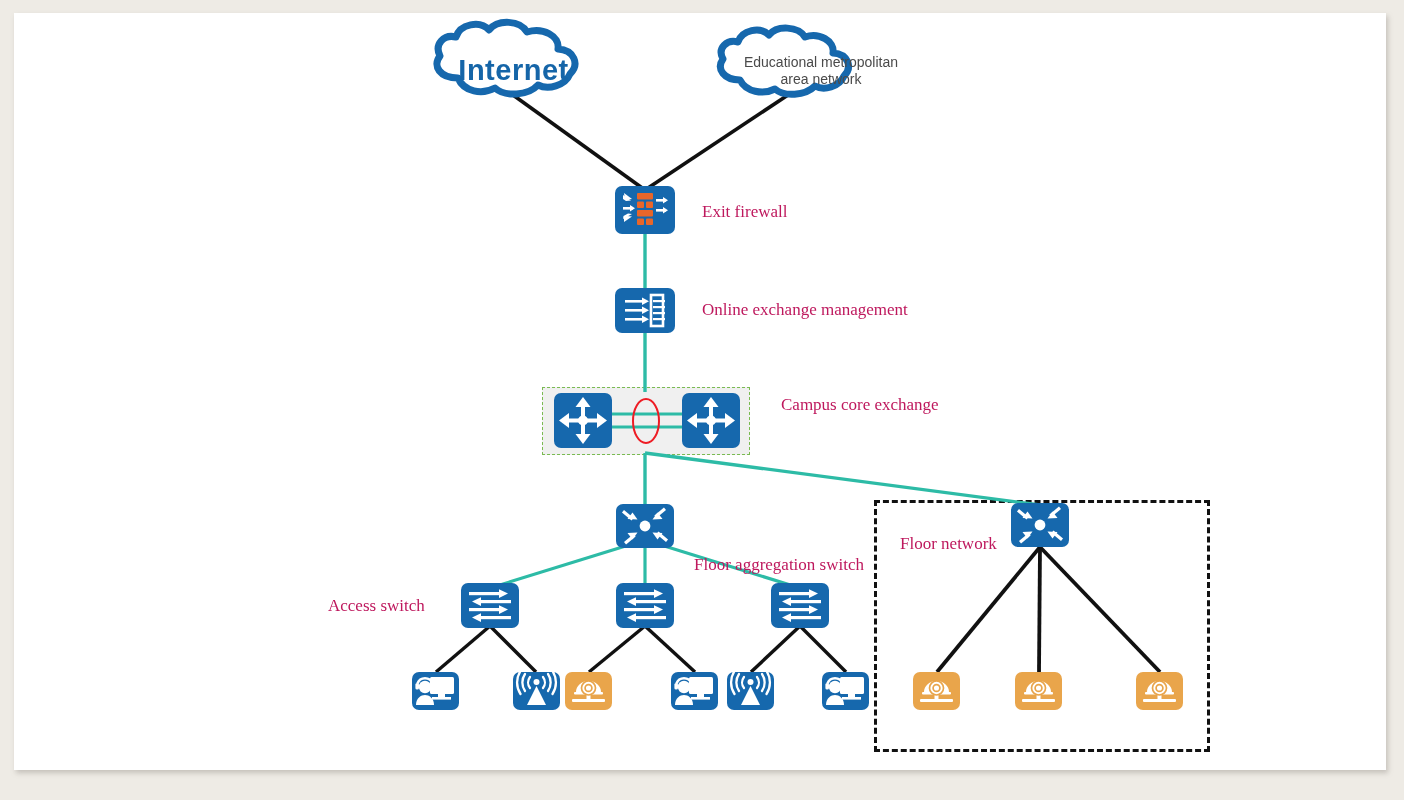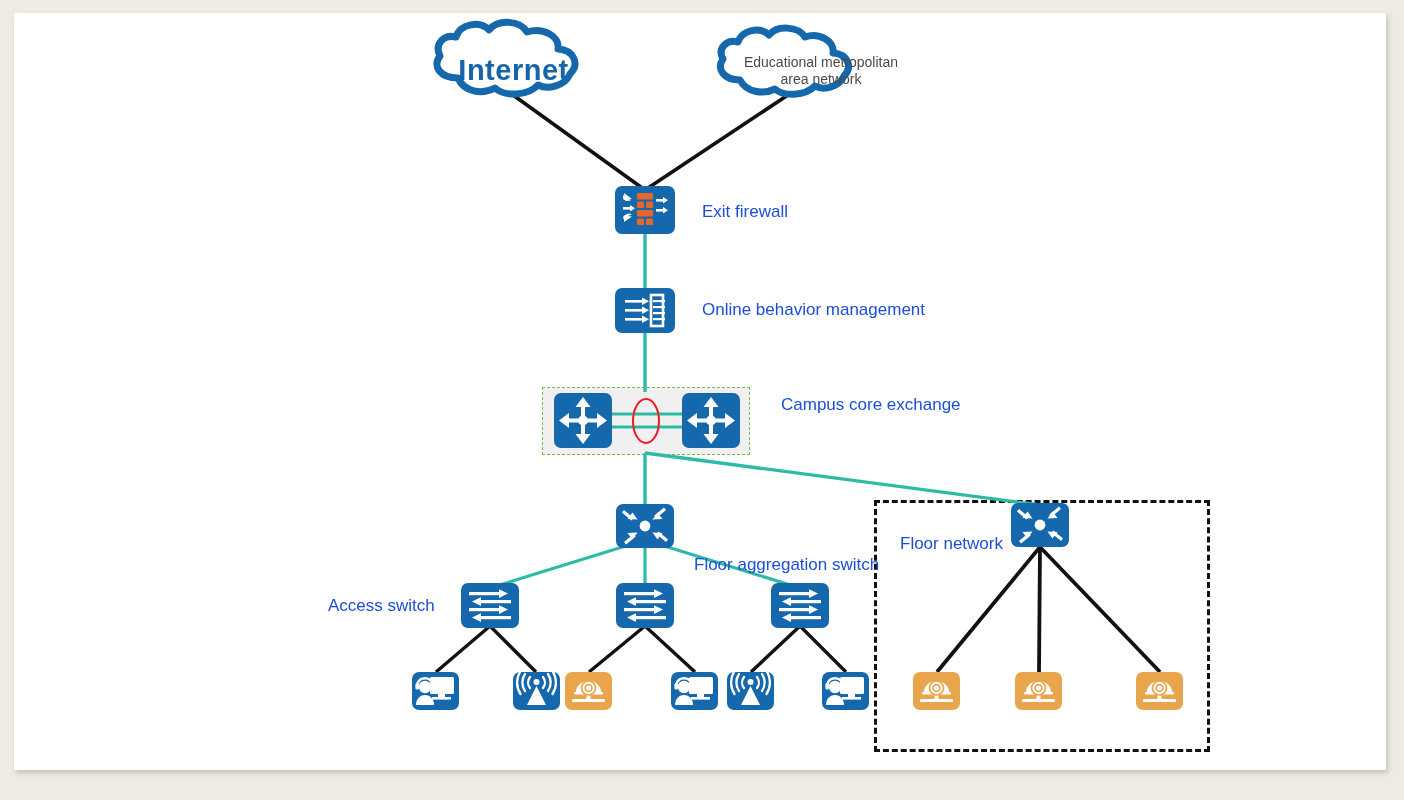--- a/index.html
+++ b/index.html
@@ -39,23 +39,23 @@
     height: 800px;
     overflow: visible;
   }
   .node {
     position: absolute;
     border-radius: 7px;
   }
   .node svg { display: block; }
   .label {
     position: absolute;
-    color: #1d4ed8;
+    color: #be185d;
     font-size: 17px;
-    font-family: Liberation Sans, sans-serif;
+    font-family: Liberation Serif, serif;
     white-space: nowrap;
     line-height: 1.25;
   }
   .cloud-label {
     position: absolute;
     text-align: center;
     white-space: pre-line;
     line-height: 1.2;
   }
   .cloud-label.internet {
@@ -187,21 +187,21 @@
           <rect x="38" y="30" width="12" height="2.2"></rect>
           <rect x="10" y="12" width="20" height="2.6"></rect>
           <path d="M27,9.6 L34,13.3 L27,17 Z"></path>
           <rect x="10" y="21" width="20" height="2.6"></rect>
           <path d="M27,18.6 L34,22.3 L27,26 Z"></path>
           <rect x="10" y="30" width="20" height="2.6"></rect>
           <path d="M27,27.6 L34,31.3 L27,35 Z"></path>
         </g>
       </svg>
     </div>
-    <div class="label" style="left:702px; top:299px;">Online behavior management</div>
+    <div class="label" style="left:702px; top:299px;">Online exchange management</div>
 
     <div class="node" style="left:554px; top:393px; width:58px; height:55px; background:#1668ad;">
       <svg width="58" height="55" viewBox="0 0 58 55">
         <g fill="#ffffff">
           <circle cx="29" cy="27.5" r="5"></circle>
           <rect x="27" y="10" width="4" height="35"></rect>
           <rect x="11.5" y="25.5" width="35" height="4"></rect>
           <path d="M29,4 L36.5,14 L21.5,14 Z"></path>
           <path d="M29,51 L36.5,41 L21.5,41 Z"></path>
           <path d="M5,27.5 L15,20 L15,35 Z"></path>

